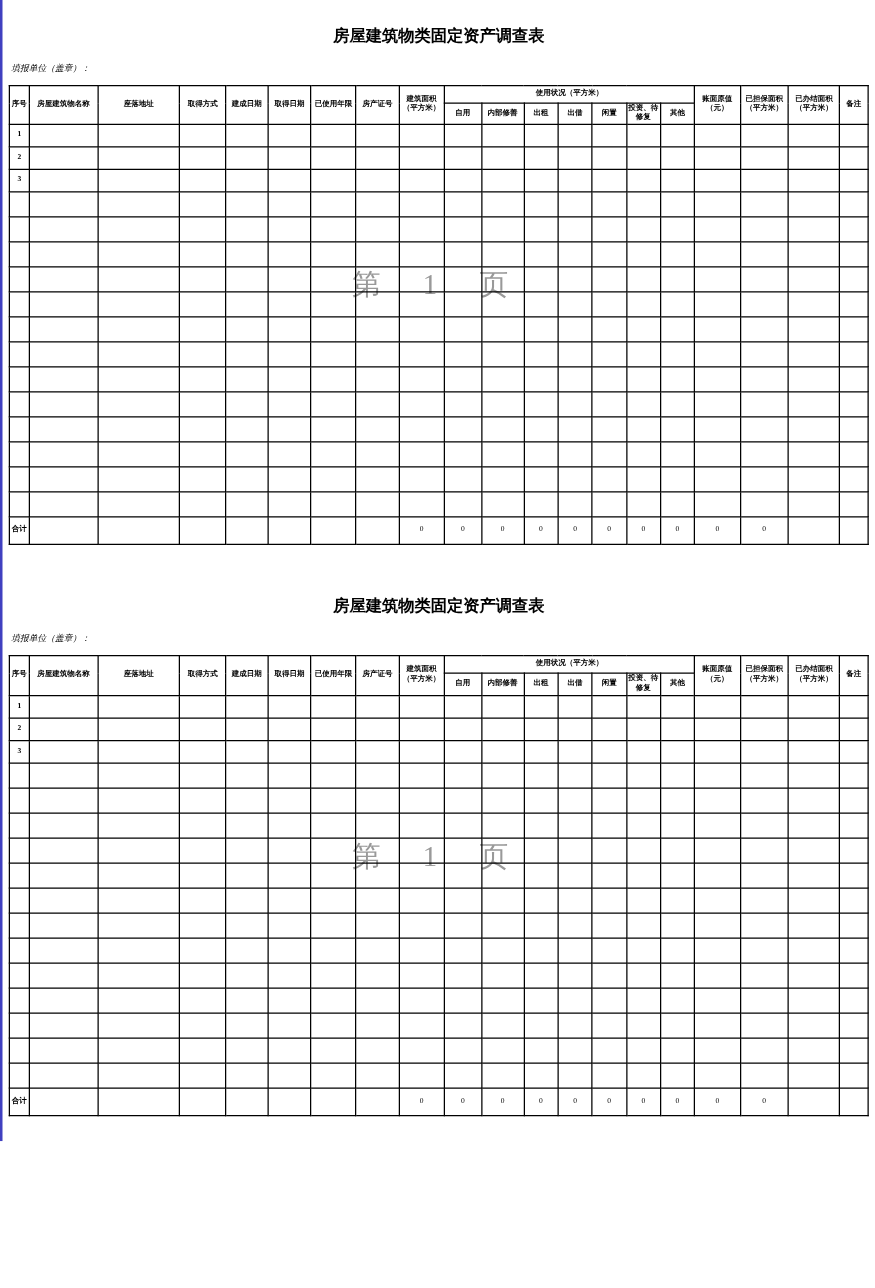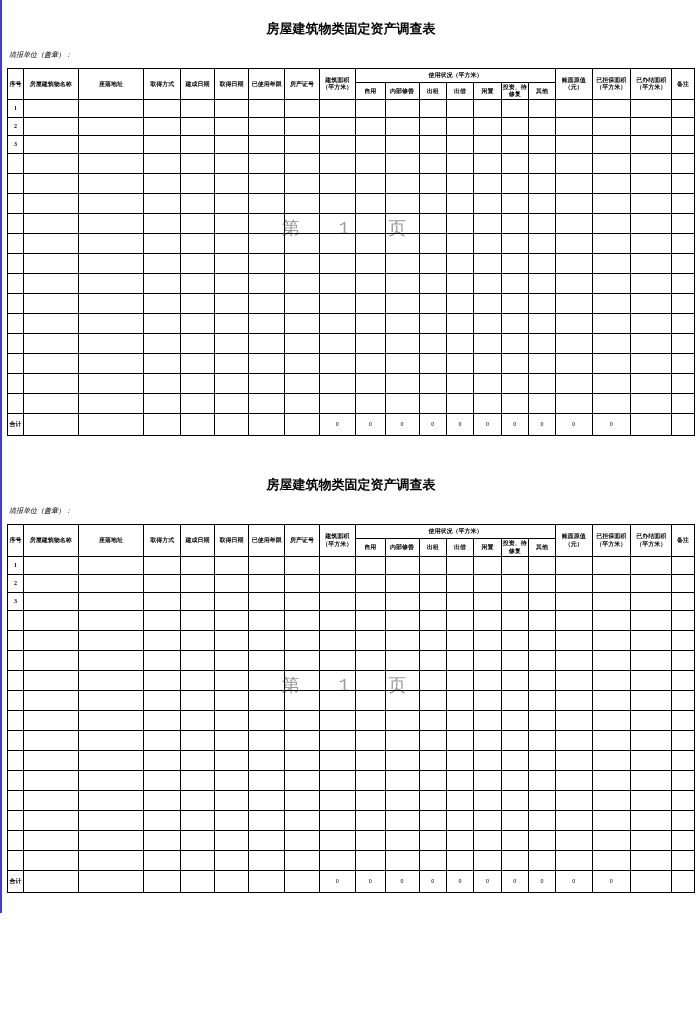--- a/index.html
+++ b/index.html
@@ -29,27 +29,26 @@
       font-size: 7px;
       margin-bottom: 8px;
       padding-left: 2px;
       font-style: italic;
     }
     .watermark {
       position: absolute;
       top: 50%;
       left: 50%;
       transform: translate(-50%, -50%);
-      font-size: 18px;
+      font-size: 23px;
       color: #999;
       letter-spacing: 14px;
       font-weight: normal;
       z-index: 1;
       pointer-events: none;
-      font-family: Liberation Mono, monospace;
     }
     table {
       border-collapse: collapse;
       width: 100%;
       table-layout: fixed;
       position: relative;
       z-index: 2;
     }
     th, td {
       border: 0.5px solid #000;

